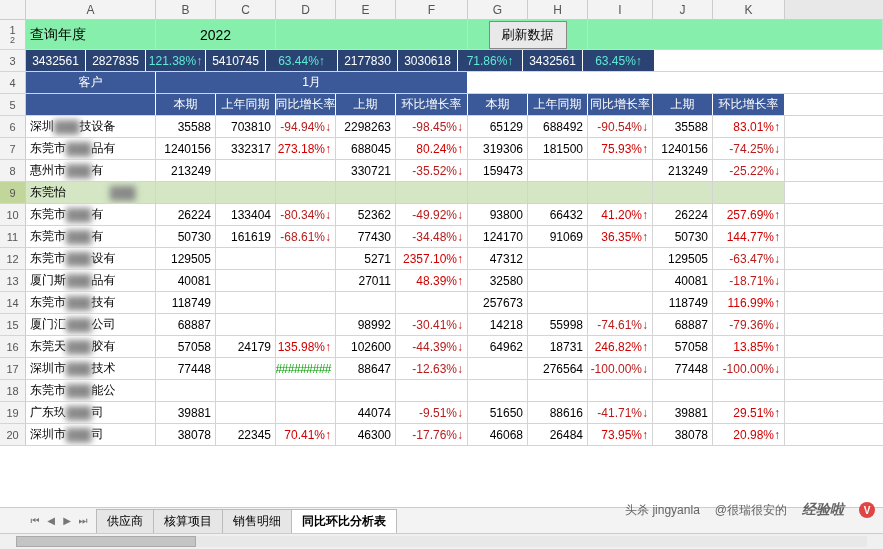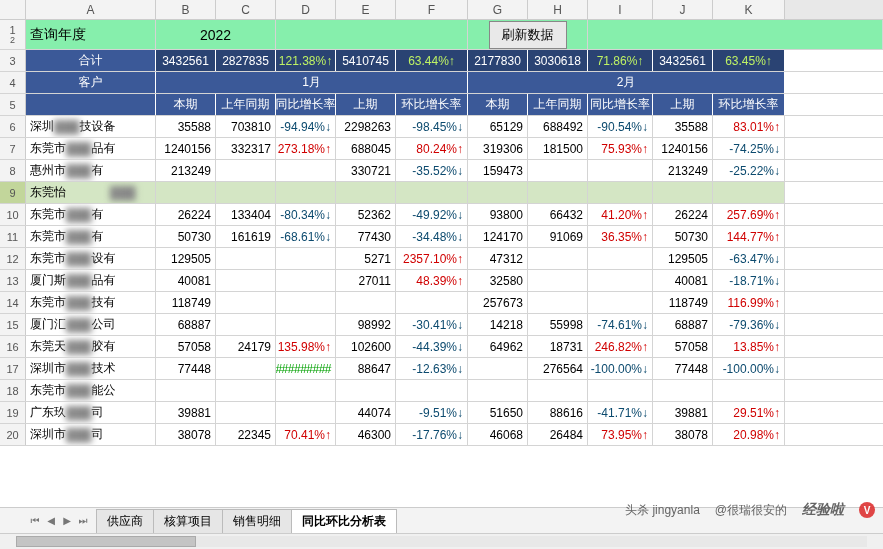--- a/index.html
+++ b/index.html
@@ -26,22 +26,22 @@
 .rn { width:26px; flex:0 0 26px; background:#f3f3f3; border-right:1px solid #ccc; text-align:center; color:#555; display:flex; align-items:center; justify-content:center; font-size:11px;}
 .cell { border-right:1px solid #d4d4d4; display:flex; align-items:center; padding:0 4px; overflow:hidden; white-space:nowrap; }
 .num { justify-content:flex-end; }
 .ctr { justify-content:center; }
 .hdr-blue { background:#3b5998; color:#fff; justify-content:center; border-right:1px solid #fff; }
 .hdr-dark { background:#2a4373; color:#fff; justify-content:center; border-right:1px solid #fff; }
 .r1 { height:30px; }
 .r1 .cell { background:#86efac; }
 .rtall { height:22px; }
 .red { color:#d00000; }
-.green { color:#0c4a6e; }
-.red-on-blue { color:#bef264; }
+.green { color:#b91c1c; }
+.red-on-blue { color:#5eead4; }
 
 .btn { background:#e9e9e9; border:1px solid #888; padding:4px 12px; cursor:pointer; font-size:13px; }
 
 .tabs { height:26px; display:flex; align-items:center; background:#f3f3f3; border-top:1px solid #ccc; padding-left:28px; }
 .tabs .nav { display:flex; gap:2px; margin-right:6px; }
 .tabs .nav span { width:14px; height:14px; display:inline-flex; align-items:center; justify-content:center; color:#777; font-size:10px; cursor:pointer; }
 .tab { padding:3px 10px; background:#e6e6e6; border:1px solid #bbb; border-bottom:none; margin-right:-1px; font-size:12px; cursor:pointer; }
 .tab.active { background:#fff; font-weight:bold; }
 .scrollbar { height:16px; background:#f0f0f0; border-top:1px solid #ccc; display:flex; }
 .scrollbar .track { flex:1; background:#e8e8e8; position:relative; margin:2px 16px; }
@@ -88,38 +88,36 @@
       <div class="cell ctr" style="flex:0 0 120px;font-size:14px">2022</div>
       <div class="cell" style="flex:0 0 192px"></div>
       <div class="cell ctr" style="flex:0 0 120px">
         <button class="btn">刷新数据</button>
       </div>
       <div class="cell" style="flex:1"></div>
     </div>
 
     <div class="row rtall">
       <div class="rn">3</div>
-      <div class="cell cA hdr-blue">合计</div>
       <div class="cell cB hdr-dark">3432561</div>
       <div class="cell cC hdr-dark">2827835</div>
       <div class="cell cD hdr-dark red-on-blue">121.38%↑</div>
       <div class="cell cE hdr-dark">5410745</div>
       <div class="cell cF hdr-dark red-on-blue">63.44%↑</div>
       <div class="cell cG hdr-dark">2177830</div>
       <div class="cell cH hdr-dark">3030618</div>
       <div class="cell cI hdr-dark red-on-blue">71.86%↑</div>
       <div class="cell cJ hdr-dark">3432561</div>
       <div class="cell cK hdr-dark red-on-blue">63.45%↑</div>
     </div>
 
     <div class="row rtall">
       <div class="rn">4</div>
       <div class="cell cA hdr-blue" style="border-bottom:none" rowspan="2">客户</div>
       <div class="cell hdr-blue" style="flex:0 0 312px">1月</div>
-      <div class="cell hdr-blue" style="flex:0 0 317px">2月</div>
     </div>
 
     <div class="row rtall">
       <div class="rn">5</div>
       <div class="cell cA hdr-blue" style="border-top:none"></div>
       <div class="cell cB hdr-blue">本期</div>
       <div class="cell cC hdr-blue">上年同期</div>
       <div class="cell cD hdr-blue">同比增长率</div>
       <div class="cell cE hdr-blue">上期</div>
       <div class="cell cF hdr-blue">环比增长率</div>

